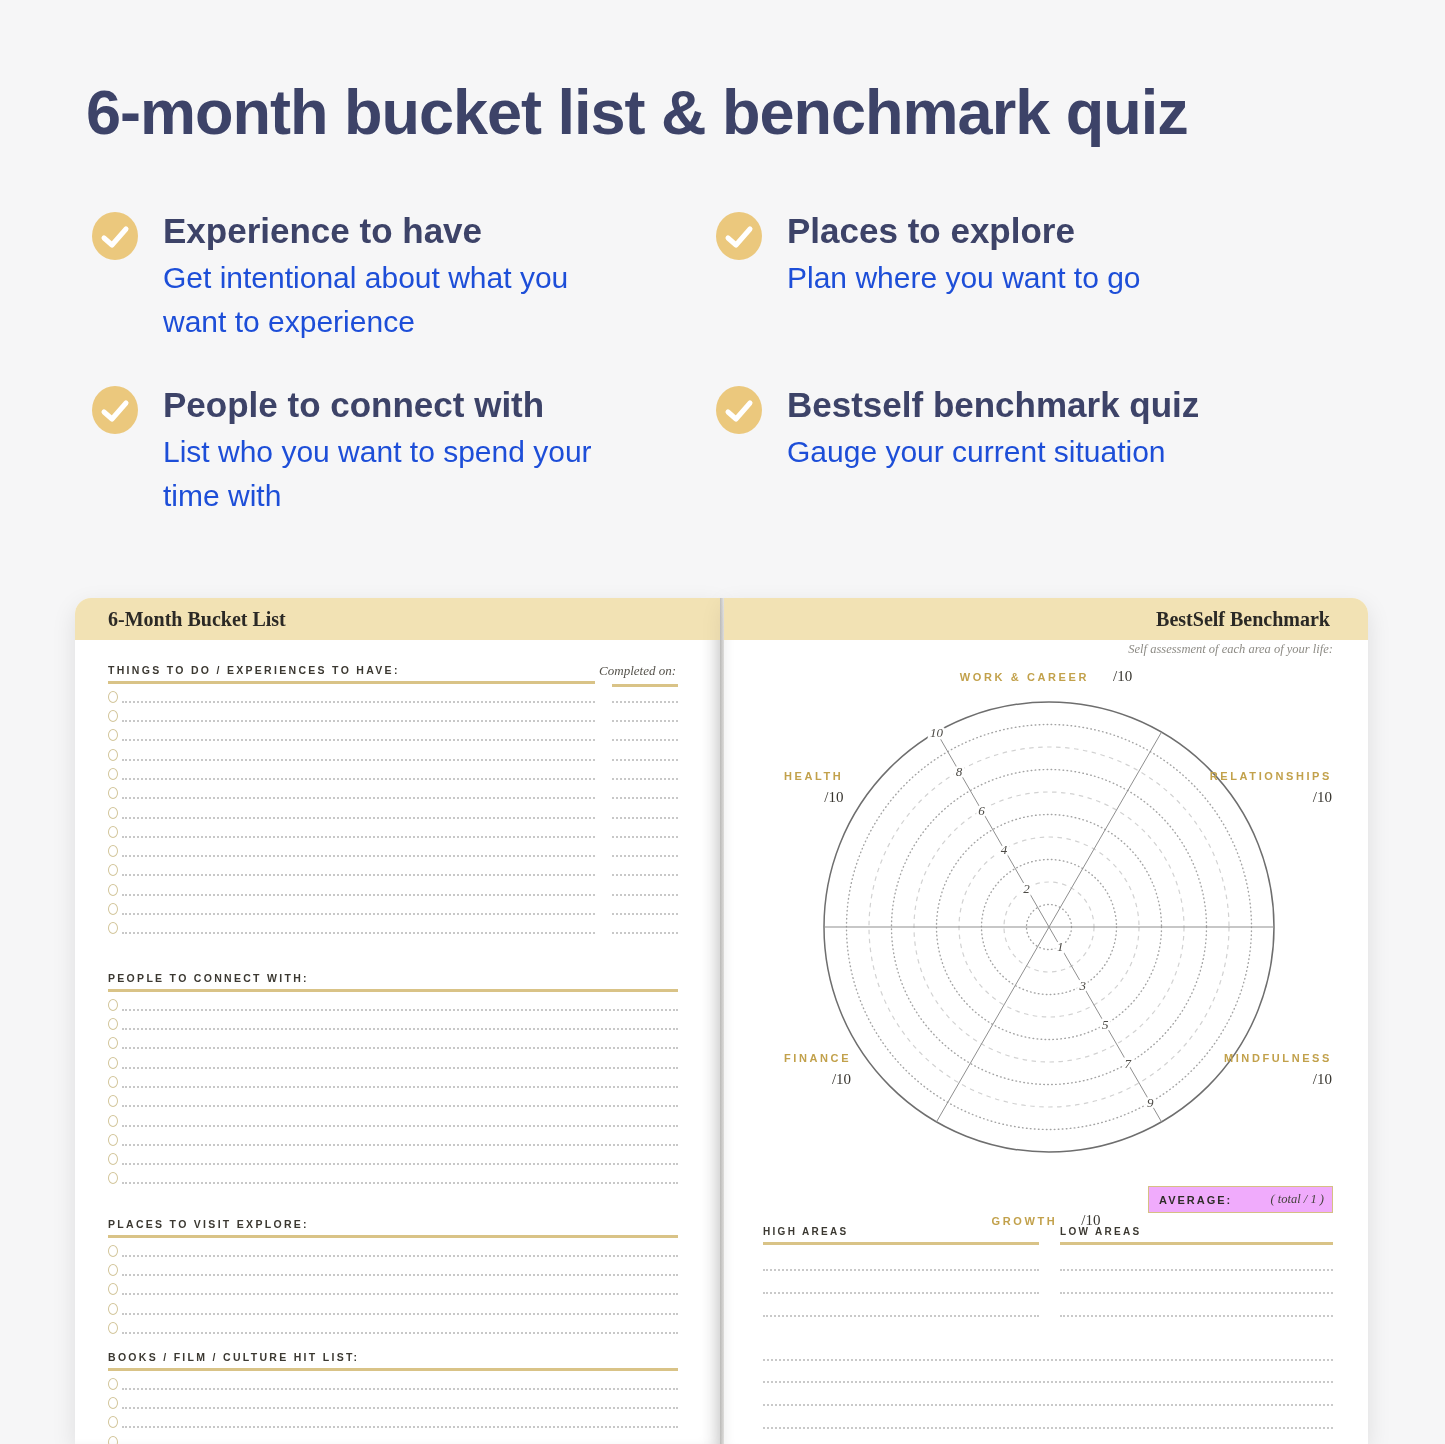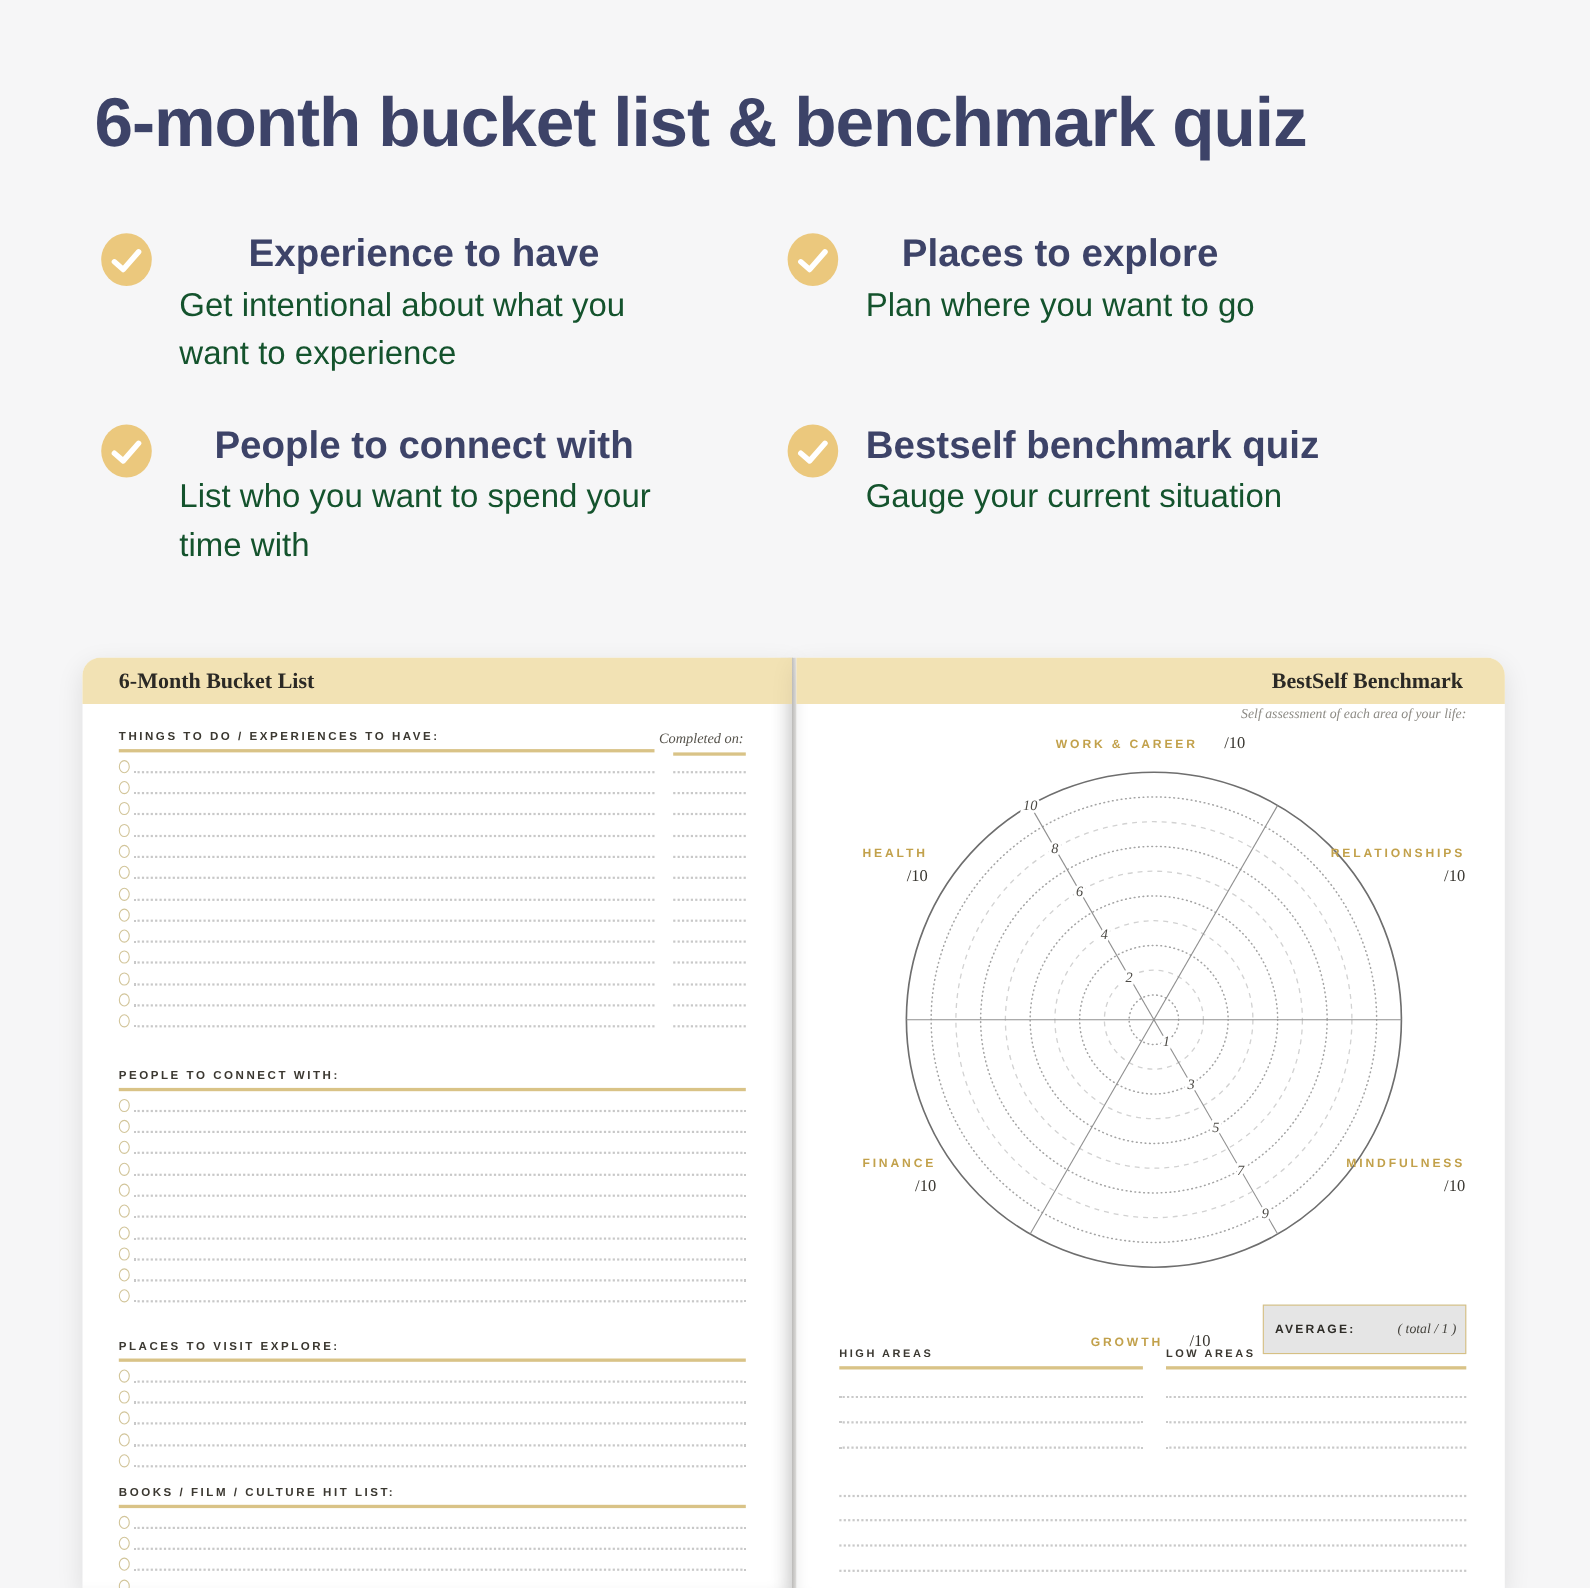--- a/index.html
+++ b/index.html
@@ -8,22 +8,22 @@
 
   
   .hero-title{position:absolute;left:86px;top:76px;font-size:63px;font-weight:700;
               color:#3d4368;letter-spacing:-1px;}
   .feature{position:absolute;}
   .f0{left:92px;top:210px;} .f1{left:92px;top:384px;}
   .f2{left:716px;top:210px;} .f3{left:716px;top:384px;}
   .check{position:absolute;left:0;top:2px;width:46px;height:48px;border-radius:50%;
          background:#ebc87d;display:flex;align-items:center;justify-content:center;}
   .feature .ftxt{margin-left:71px;}
-  .ftitle{font-size:35px;font-weight:700;color:#3d4368;line-height:42px;text-align:center;}
-  .fdesc{font-size:30px;color:#14532d;line-height:44px;margin-top:4px;max-width:445px;}
+  .ftitle{font-size:35px;font-weight:700;color:#3d4368;line-height:42px;}
+  .fdesc{font-size:30px;color:#1d4ed8;line-height:44px;margin-top:4px;max-width:445px;}
 
   
   .spread{position:absolute;left:75px;top:598px;width:1293px;height:846px;}
   .page{position:absolute;top:0;bottom:0;background:#ffffff;}
   .page-left{left:0;width:646px;border-top-left-radius:16px;
              box-shadow:0 8px 24px rgba(0,0,0,.10), inset -14px 0 16px -10px rgba(0,0,0,.18);}
   .page-right{left:649px;width:644px;border-top-right-radius:16px;
              box-shadow:0 8px 24px rgba(0,0,0,.10), inset 10px 0 12px -9px rgba(0,0,0,.08);}
   .spine{position:absolute;left:645px;top:0;bottom:0;width:4px;
          background:linear-gradient(to right,#c2c1bf,#e9e8e6);}
@@ -64,22 +64,22 @@
   .area-relationships{right:36px;top:168px;}
   .area-finance{left:60px;top:450px;}
   .area-mindfulness{right:36px;top:450px;}
   #wheel-svg{position:absolute;left:87px;top:91px;width:476px;height:476px;}
   .ring-outer{fill:none;stroke:#6e6e6e;stroke-width:1.5;}
   .ring-odd{fill:none;stroke:#a3a3a3;stroke-width:1.4;stroke-dasharray:.6 3.4;stroke-linecap:round;}
   .ring-even{fill:none;stroke:#d2d2d2;stroke-width:1.2;stroke-dasharray:4.5 4.5;}
   .spoke{stroke:#8f8f8f;stroke-width:1;}
   .ring-num{font-family:"Liberation Serif",serif;font-style:italic;font-size:13px;fill:#4c4a45;
             text-anchor:middle;dominant-baseline:central;stroke:#ffffff;stroke-width:5px;paint-order:stroke;}
-  .avg-box{position:absolute;left:424px;top:588px;width:185px;height:45px;box-sizing:border-box;
-           border:1.5px solid #d6c084;background:#e5e5e5;display:flex;align-items:center;
+  .avg-box{position:absolute;left:424px;top:588px;width:185px;height:27px;box-sizing:border-box;
+           border:1.5px solid #d6c084;background:#f0abfc;display:flex;align-items:center;
            justify-content:space-between;padding:0 8px 0 10px;}
   .avg-label{font-size:11px;font-weight:700;letter-spacing:2px;color:#2f2d28;}
   .avg-hint{font-family:"Liberation Serif",serif;font-style:italic;font-size:12.5px;color:#45433d;}
   .col-head{position:absolute;top:628px;}
   .col-head .lab{font-size:10px;font-weight:700;letter-spacing:2.3px;color:#3b3831;}
   .col-high{left:39px;width:276px;} .col-low{left:336px;width:273px;}
   .dotted-rows{position:absolute;}
   #high-rows{left:39px;top:650px;width:276px;}
   #low-rows{left:336px;top:650px;width:273px;}
   .dotted-row{height:21px;border-bottom:2px dotted #c9c9c9;}

